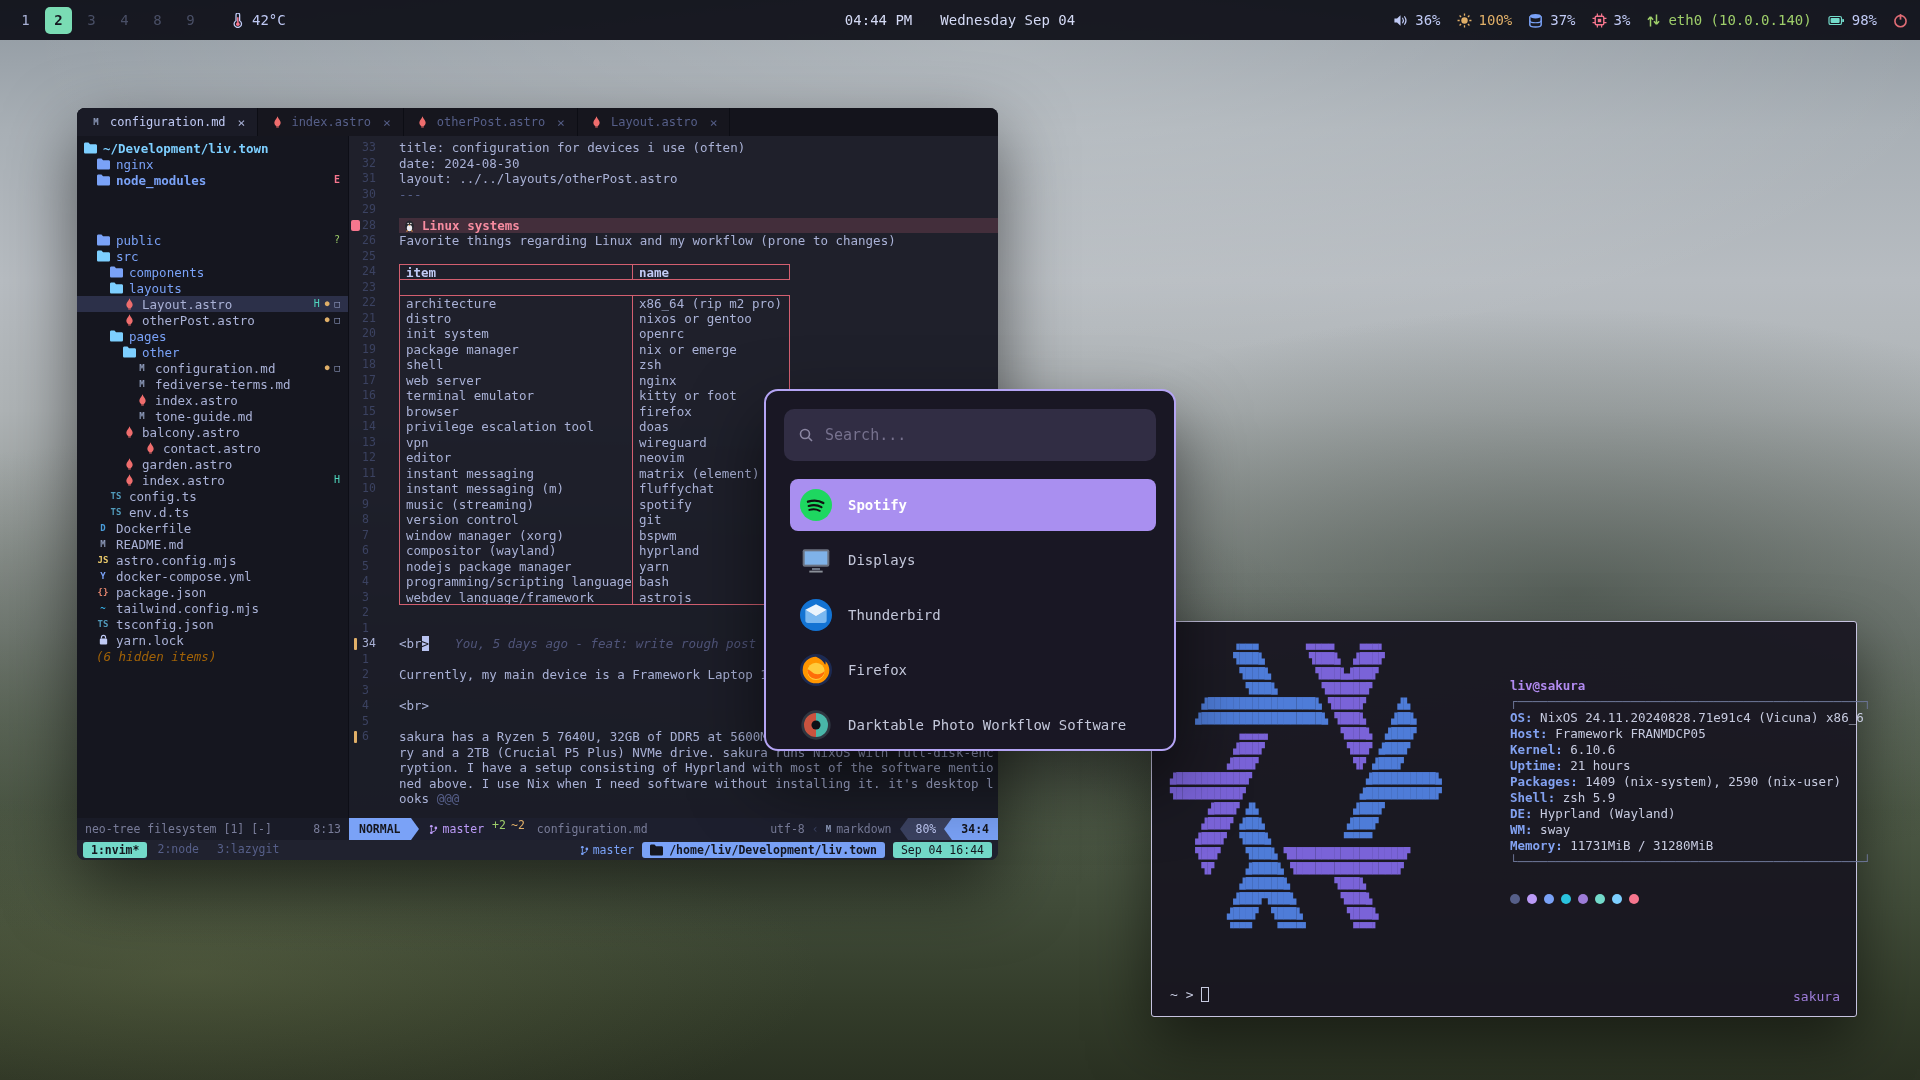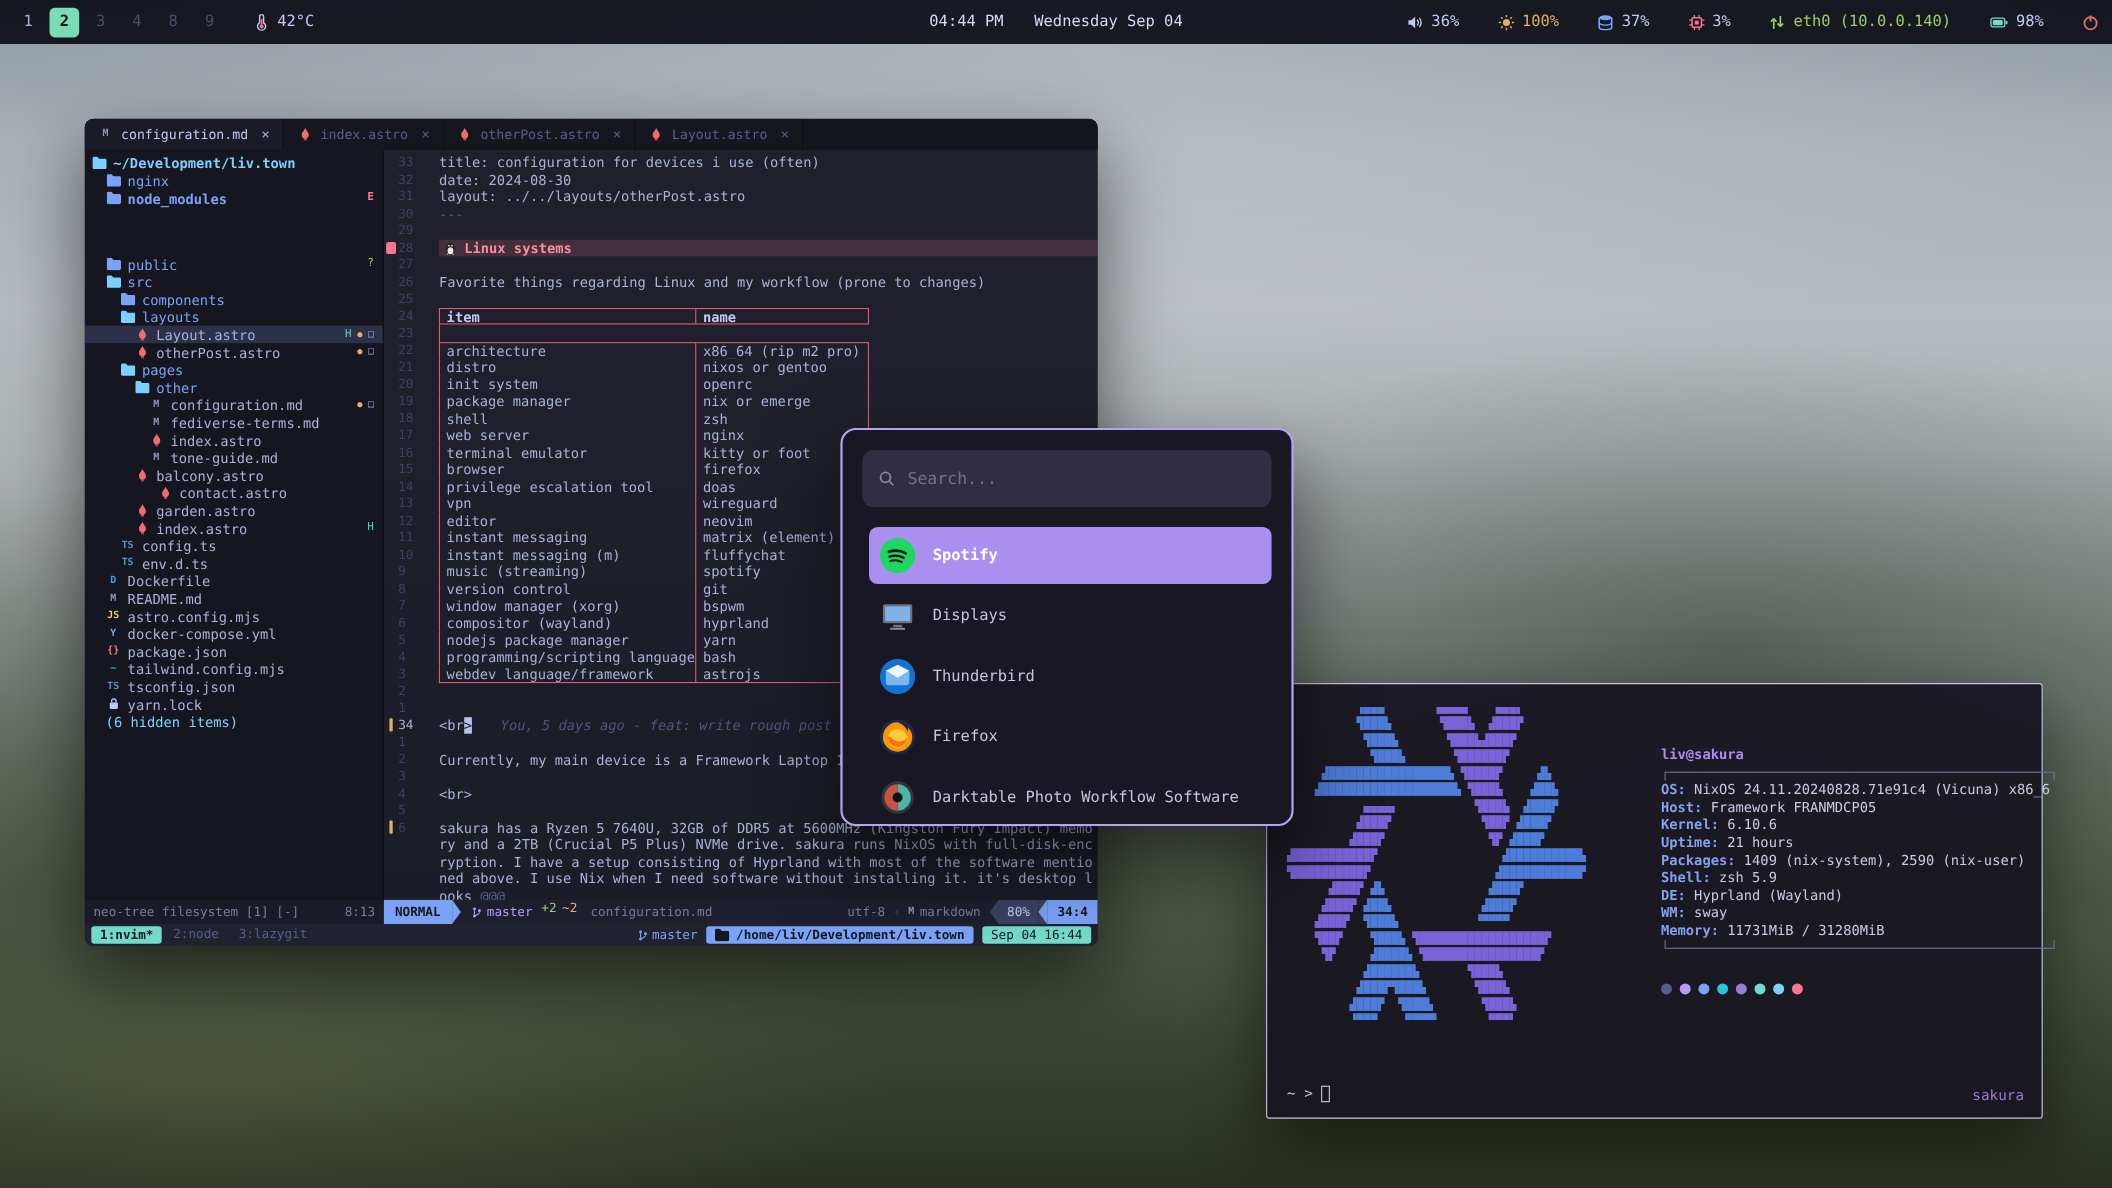--- a/index.html
+++ b/index.html
@@ -17,39 +17,39 @@
 
   
   .topbar{position:absolute;top:0;left:0;right:0;height:40px;background:rgba(13,14,23,.93);display:flex;align-items:center;padding:0 12px;z-index:50;color:#c0caf5;font-size:14px}
   .tb-left{display:flex;align-items:center;gap:26px}
   .workspaces{display:flex;gap:6px}
   .ws{width:27px;height:27px;display:flex;align-items:center;justify-content:center;border-radius:5px;color:#494f66;font-size:14px}
   .ws.occupied{color:#a9b1d6}
   .ws.active{background:#7adcb4;color:#14151f;font-weight:700}
   .tb-mod{display:flex;align-items:center;gap:7px}
   .tb-clock{position:absolute;left:50%;transform:translateX(-50%);display:flex;gap:28px;color:#d4daf5}
-  .tb-right{margin-left:auto;display:flex;align-items:center;gap:35px}
+  .tb-right{margin-left:auto;display:flex;align-items:center;gap:16px}
   .m-orange{color:#e0af68}.m-green{color:#9ece6a}
 
   
   .editor-win{position:absolute;left:77px;top:108px;width:921px;height:752px;background:rgba(26,27,38,.97);border-radius:8px;box-shadow:0 26px 70px rgba(0,0,0,.55);z-index:10;overflow:hidden;display:flex;flex-direction:column}
   .tabbar{height:28px;background:#14141c;display:flex;flex:none}
   .tab{display:flex;align-items:center;gap:7px;padding:0 12px;background:#16161e;color:#565f89;border-right:1px solid #0c0d14;font-size:12px;white-space:nowrap}
   .tab.active{background:#1a1b26;color:#c0caf5}
   .tab .close{margin-left:5px;font-size:13px;color:#565f89}
   .tab.active .close{color:#a9b1d6}
   .ticon{width:14px;display:flex;align-items:center;justify-content:center;flex:none}
   .fic{font-weight:700;font-size:9px;letter-spacing:0;line-height:1}
   .ewrap{display:flex;flex:1;min-height:0}
   .tree{width:272px;flex:none;background:rgba(21,22,31,.96);border-right:1px solid #0d0e16;padding-top:4px;overflow:hidden;font-size:12.5px}
   .trow{height:16px;display:flex;align-items:center;gap:6px;color:#a9b1d6;padding-right:8px;white-space:nowrap}
   .trow.sel{background:#2c3049}
   .trow.root{color:#7dcfff;font-weight:700;padding-left:6px}
   .tname.fold{color:#7aa2f7}
-  .hiddenrow{color:#7dd3fc;}
+  .hiddenrow{color:#a16207;font-style:italic}
   .badges{margin-left:auto;display:flex;gap:5px;align-items:center}
   .bdg{font-size:10px;line-height:1}
   .b-dot{font-size:8px}.b-sq{font-size:9px}
   .edit{flex:1;min-width:0;position:relative;overflow:hidden;padding-top:4px;background:transparent}
   .ln{display:flex;min-height:15.5px;line-height:15.5px;font-size:12.5px;color:#a9b1d6;align-items:flex-start}
   .lsign{width:13px;flex:none;display:flex;align-items:center;justify-content:center;height:15.5px}
   .sig-h1{width:9px;height:11px;background:#f7768e;border-radius:2px;display:block}
   .sig-ch{width:3px;height:12px;background:#e0af68;border-radius:1px;display:block}
   .lnum{width:26px;flex:none;text-align:left;color:#3b4261;margin-right:11px;font-size:11.5px;line-height:15.5px}
   .lnum.cur{color:#a9b1d6}
@@ -545,25 +545,20 @@
             </span>
             <span class="lnum">28</span>
             <div class="lcontent"><div class="hbar"><span><svg viewBox="0 0 12 14" style="width:11px;height:13px;display:block">
                     <ellipse cx="6" cy="7.6" rx="4.8" ry="6" fill="#26262e"></ellipse>
                     <ellipse cx="6" cy="9.8" rx="2.9" ry="3.4" fill="#eceaf2"></ellipse>
                     <circle cx="4.5" cy="4.8" r=".8" fill="#fff"></circle>
                     <circle cx="7.5" cy="4.8" r=".8" fill="#fff"></circle>
                     <path d="M4.9 6.1h2.2L6 7.7Z" fill="#f0a44c"></path>
                     <path d="M2.6 13.4l1.6-1M9.4 13.4l-1.6-1" stroke="#f0a44c" stroke-width="1.1"></path>
                   </svg></span><span class="htext">Linux systems</span></div></div>
-          </div>
-          <div class="ln">
-            <span class="lsign"></span>
-            <span class="lnum">27</span>
-            <div class="lcontent"></div>
           </div>
           <div class="ln">
             <span class="lsign"></span>
             <span class="lnum">26</span>
             <div class="lcontent">Favorite things regarding Linux and my workflow (prone to changes)</div>
           </div>
           <div class="ln">
             <span class="lsign"></span>
             <span class="lnum">25</span>
             <div class="lcontent"></div>

